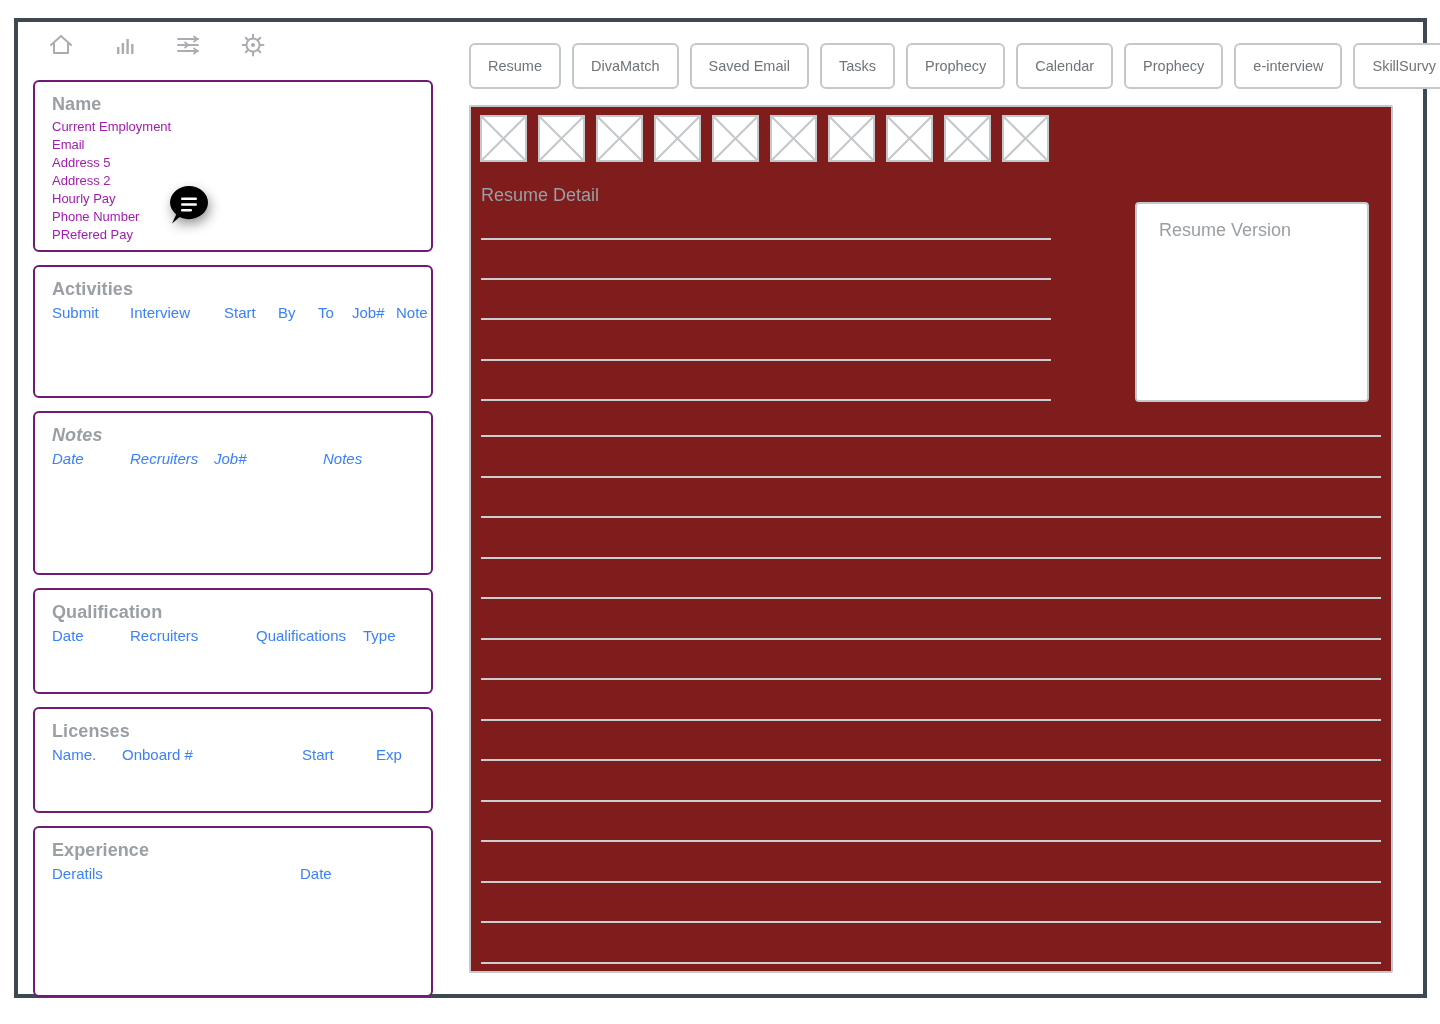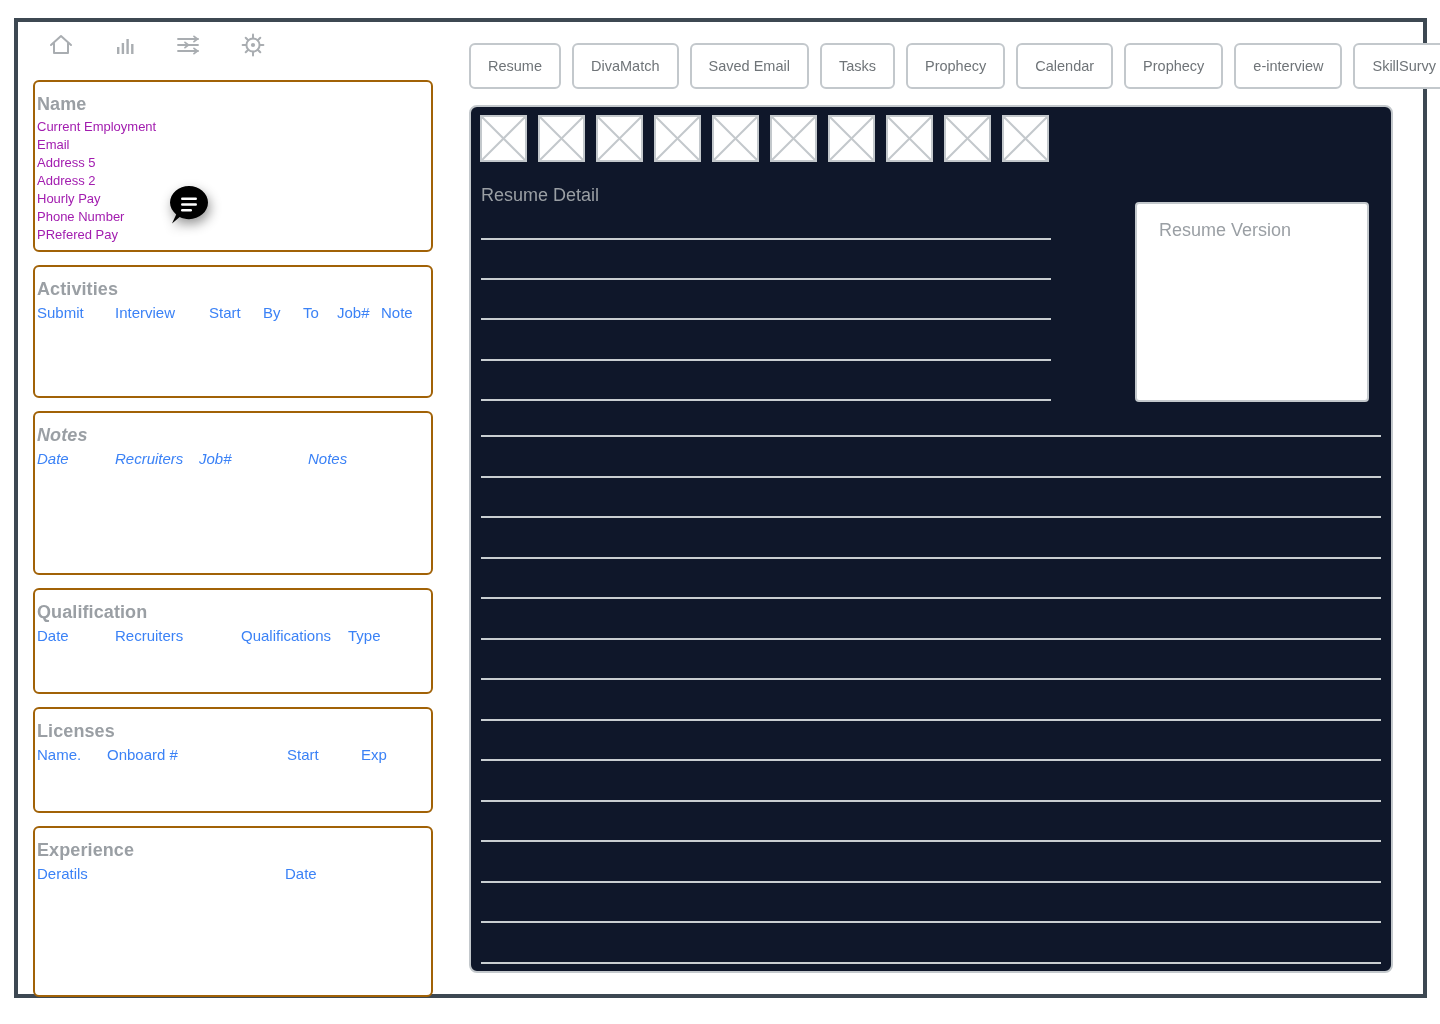--- a/index.html
+++ b/index.html
@@ -44,25 +44,25 @@
   .tool-icon svg { display: block; }
 
   
   #left-column {
     position: absolute;
     left: 33px;
     top: 80px;
     width: 400px;
   }
   .card {
-    border: 2px solid #a16207;
+    border: 2px solid #701a75;
     border-radius: 6px;
     background: #ffffff;
     margin-bottom: 13px;
-    padding: 10px 17px 10px 2px;
+    padding: 10px 17px 10px 17px;
     position: relative;
   }
   .card-title {
     font-size: 18px;
     font-weight: bold;
     color: #9a9fa4;
     letter-spacing: .1px;
     line-height: 24px;
     margin-bottom: 2px;
   }
@@ -130,22 +130,22 @@
     font-family: "Liberation Sans", sans-serif;
   }
 
   #detail-panel {
     position: absolute;
     left: 469px;
     top: 105px;
     width: 924px;
     height: 868px;
     border: 2px solid #c3c8cc;
-    border-radius: 8px;
-    background: #0f172a;
+    border-radius: 2px;
+    background: #7f1d1d;
   }
 
   #thumb-strip {
     position: absolute;
     left: 9px;
     top: 8px;
     display: flex;
     gap: 11px;
   }
   .thumb {

